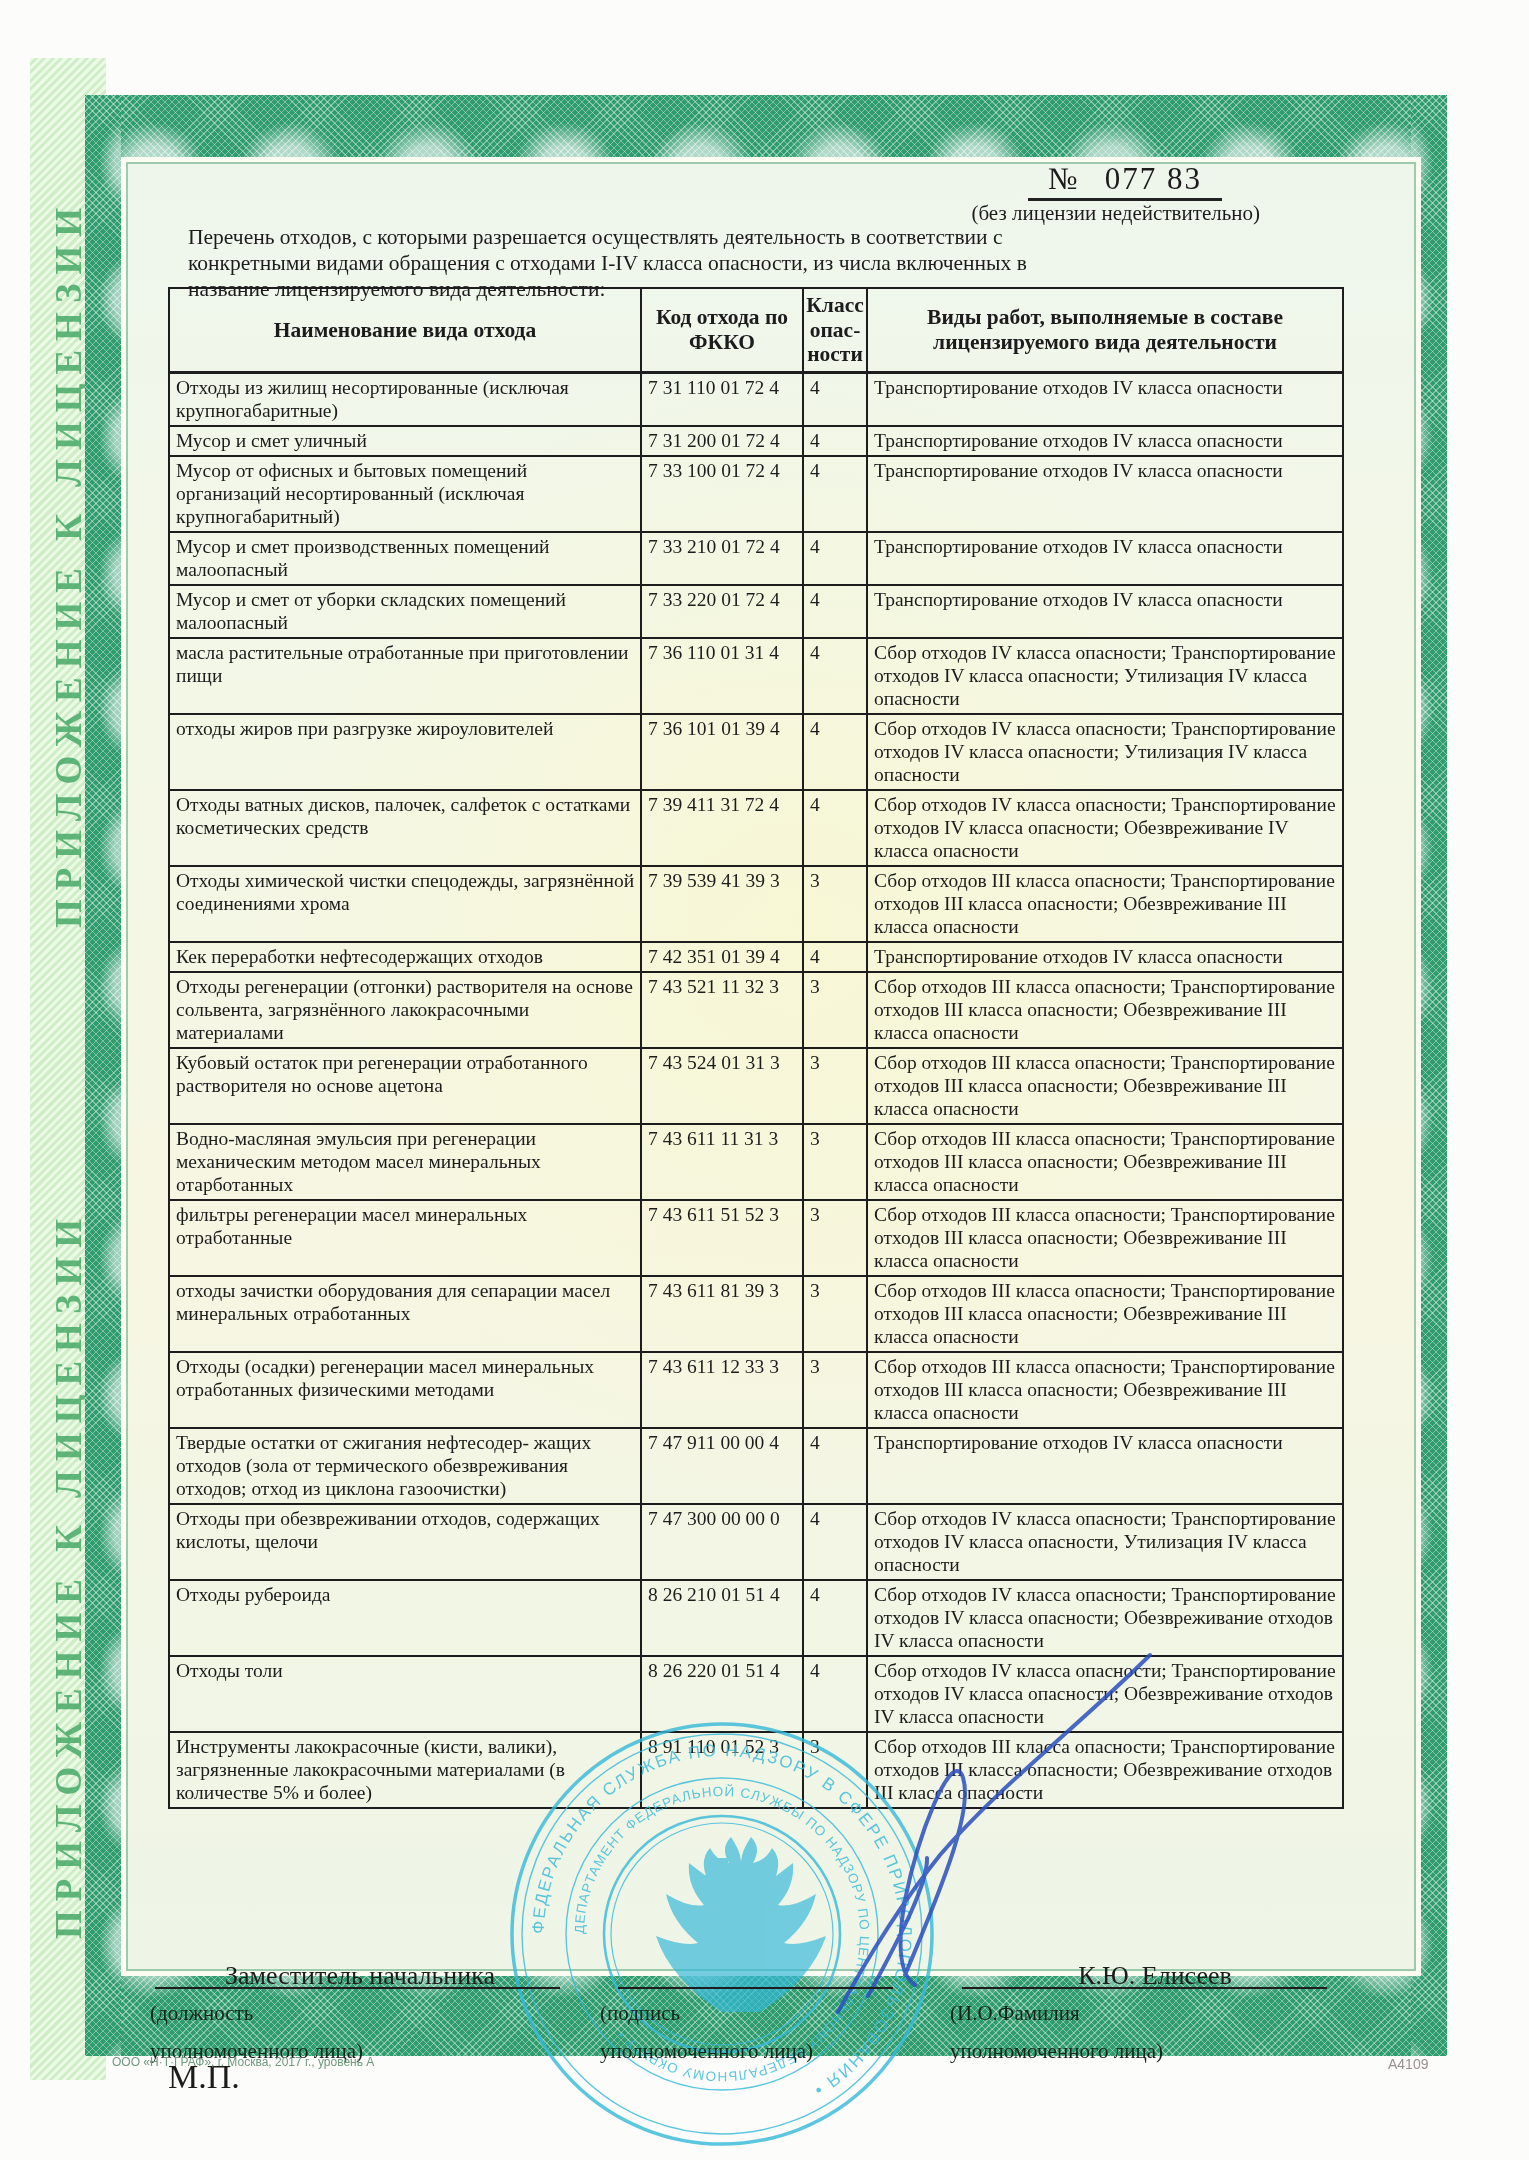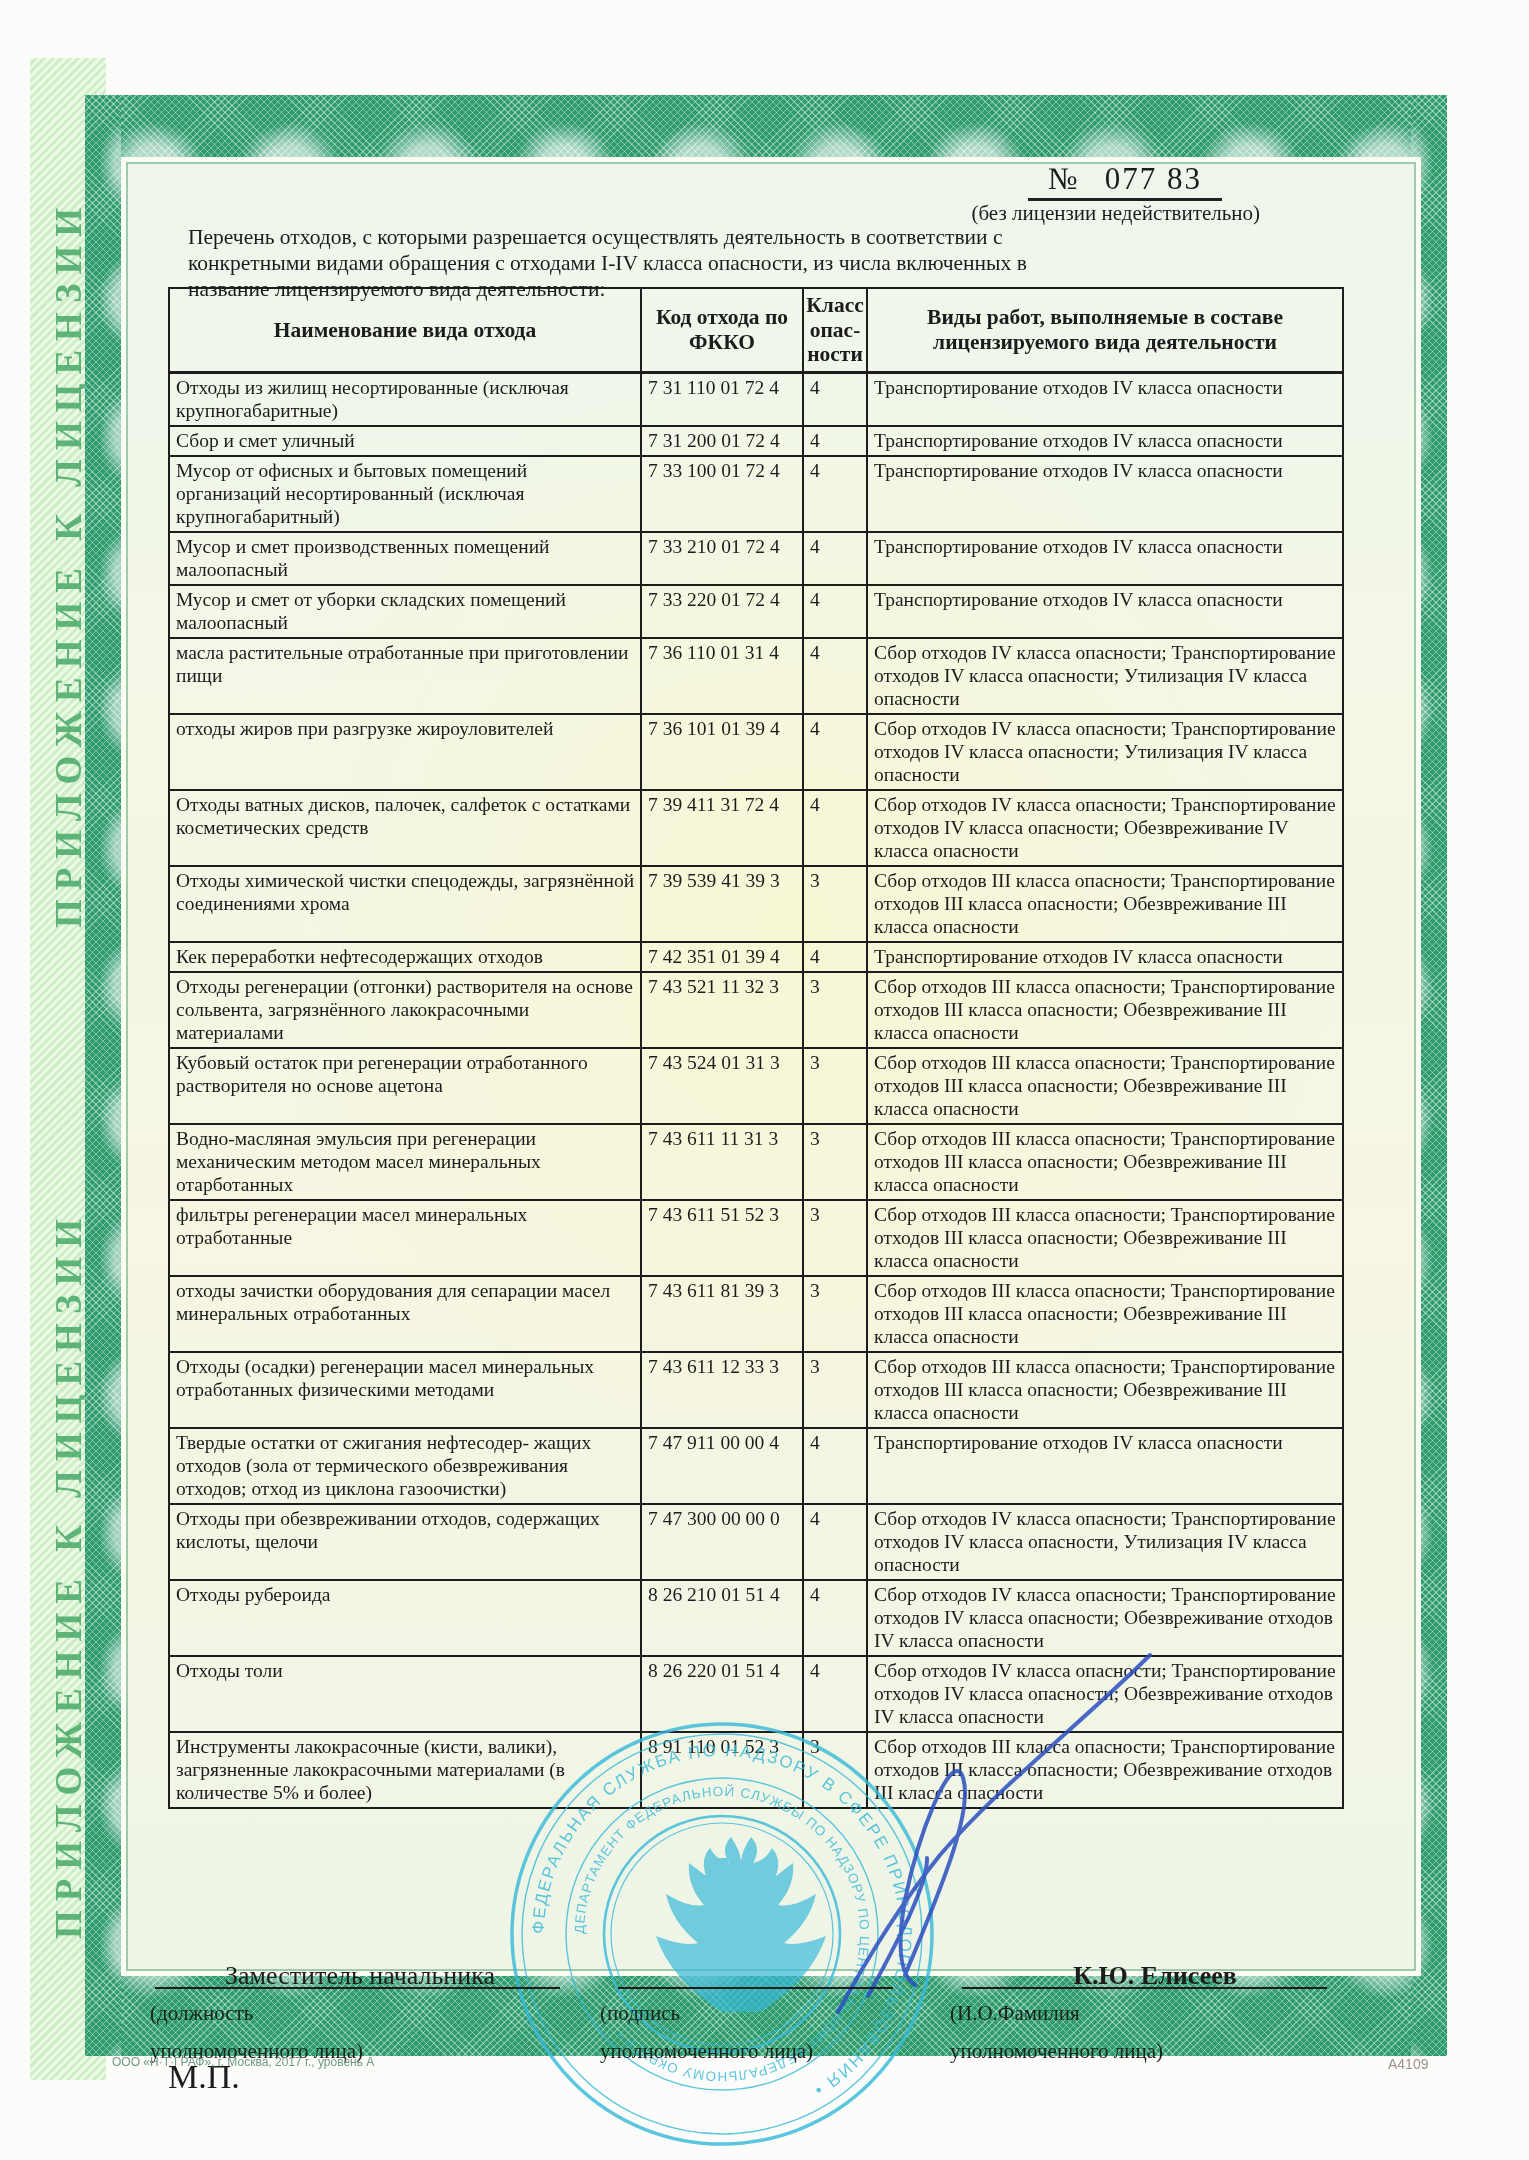--- a/index.html
+++ b/index.html
@@ -137,21 +137,21 @@
     </tr>
   </thead>
   <tbody id="rows">
       <tr>
         <td class="name">Отходы из жилищ несортированные (исключая крупногабаритные)</td>
         <td class="code">7 31 110 01 72 4</td>
         <td class="class">4</td>
         <td class="works">Транспортирование отходов IV класса опасности</td>
       </tr>
       <tr>
-        <td class="name">Сбор и смет уличный</td>
+        <td class="name">Мусор и смет уличный</td>
         <td class="code">7 31 200 01 72 4</td>
         <td class="class">4</td>
         <td class="works">Транспортирование отходов IV класса опасности</td>
       </tr>
       <tr>
         <td class="name">Мусор от офисных и бытовых помещений организаций несортированный (исключая крупногабаритный)</td>
         <td class="code">7 33 100 01 72 4</td>
         <td class="class">4</td>
         <td class="works">Транспортирование отходов IV класса опасности</td>
       </tr>
@@ -272,21 +272,21 @@
   <div>(должность</div>
   <div>уполномоченного лица)</div>
 </div>
 
 <div class="sig-line" style="left:618px;top:1987px;width:275px;"></div>
 <div class="sig-label" style="left:600px;top:1994px;width:310px;">
   <div>(подпись</div>
   <div>уполномоченного лица)</div>
 </div>
 
-<div class="sig-title" style="left:985px;top:1945px;width:340px;font-weight:bold;">К.Ю. Елисеев</div>
+<div class="sig-title" style="left:985px;top:1945px;width:340px;">К.Ю. Елисеев</div>
 <div class="sig-line" style="left:962px;top:1987px;width:365px;"></div>
 <div class="sig-label" style="left:950px;top:1994px;width:390px;">
   <div>(И.О.Фамилия</div>
   <div>уполномоченного лица)</div>
 </div>
 
 <div class="seal-mark">М.П.</div>
 <div class="print-note">ООО «Н·Т·ГРАФ», г. Москва, 2017 г., уровень А</div>
 <div class="form-code">А4109</div>
 

